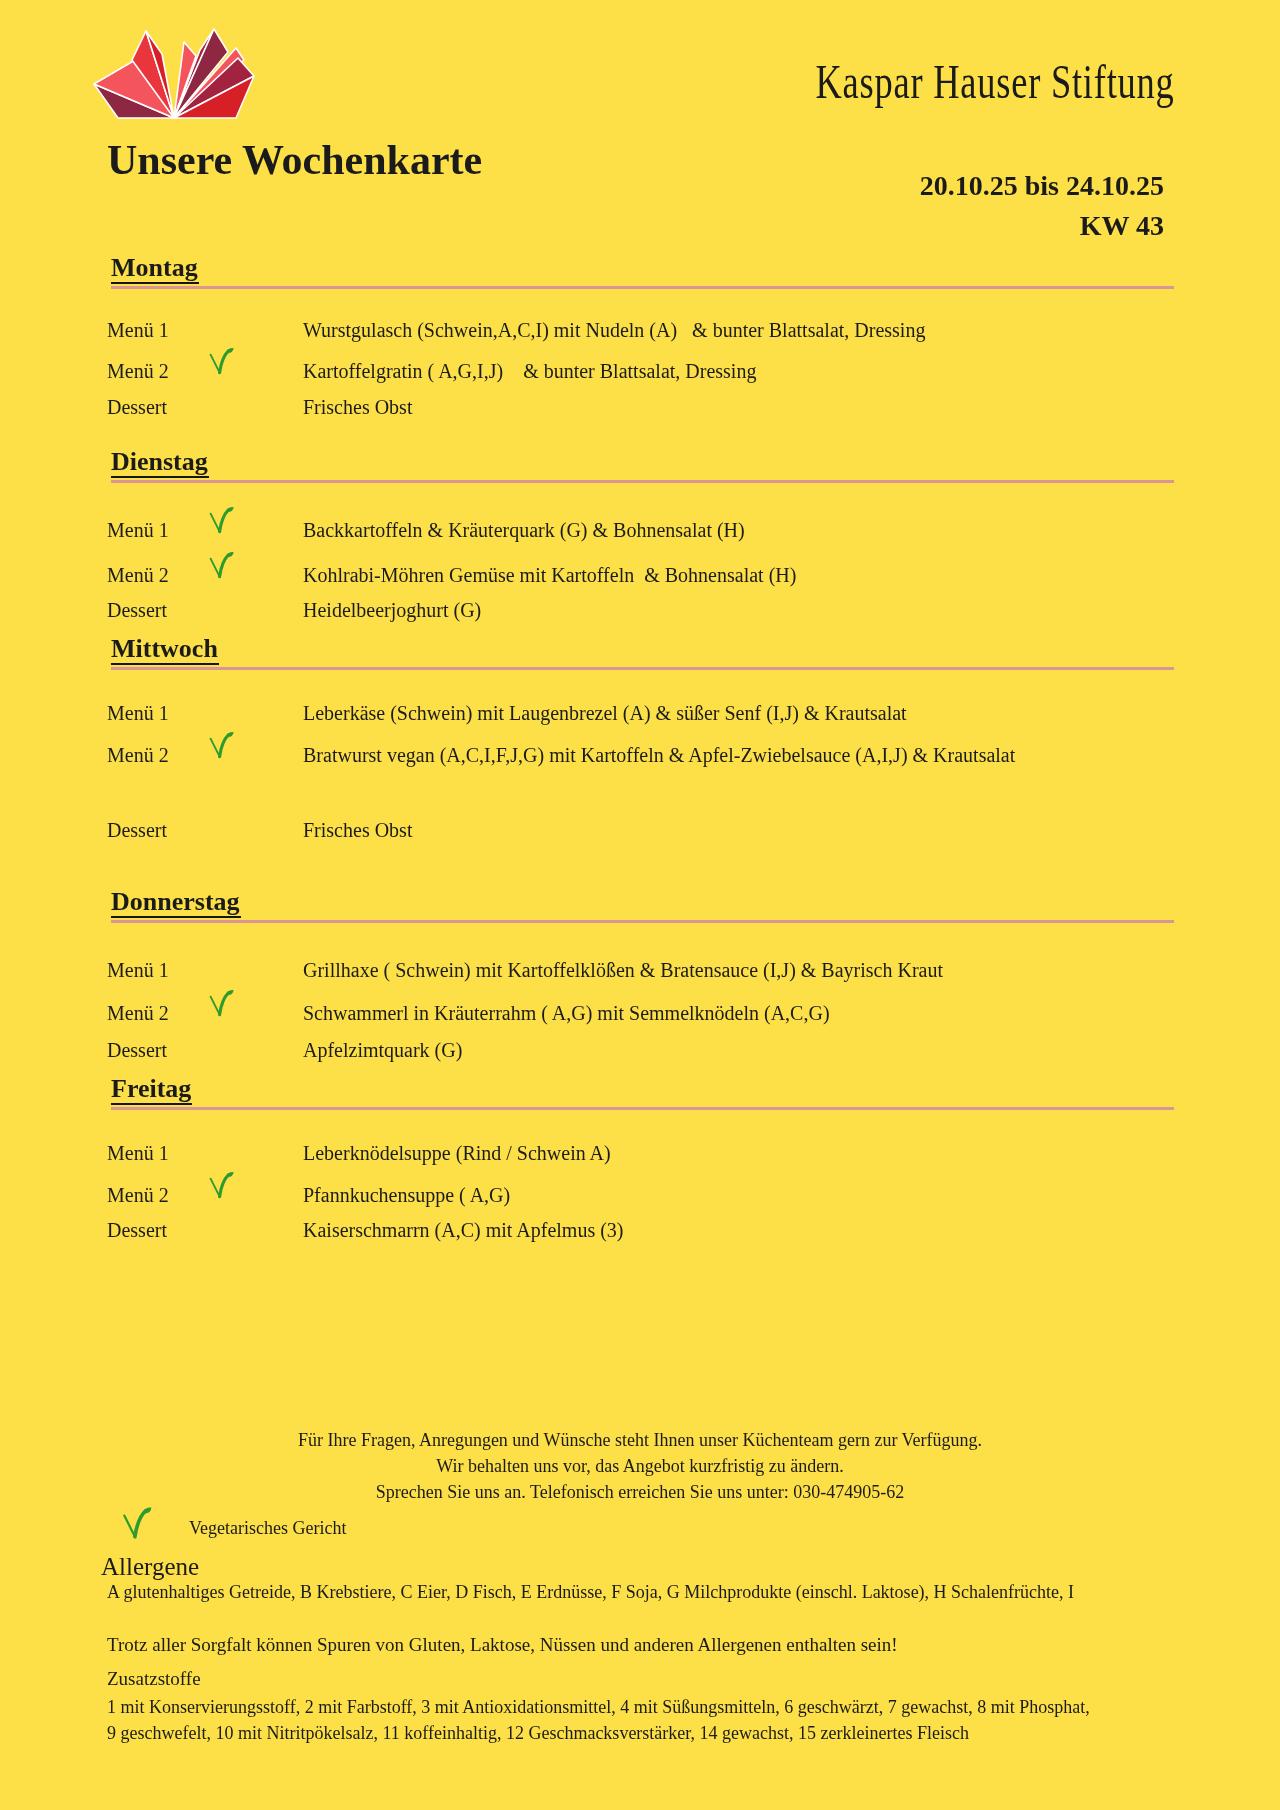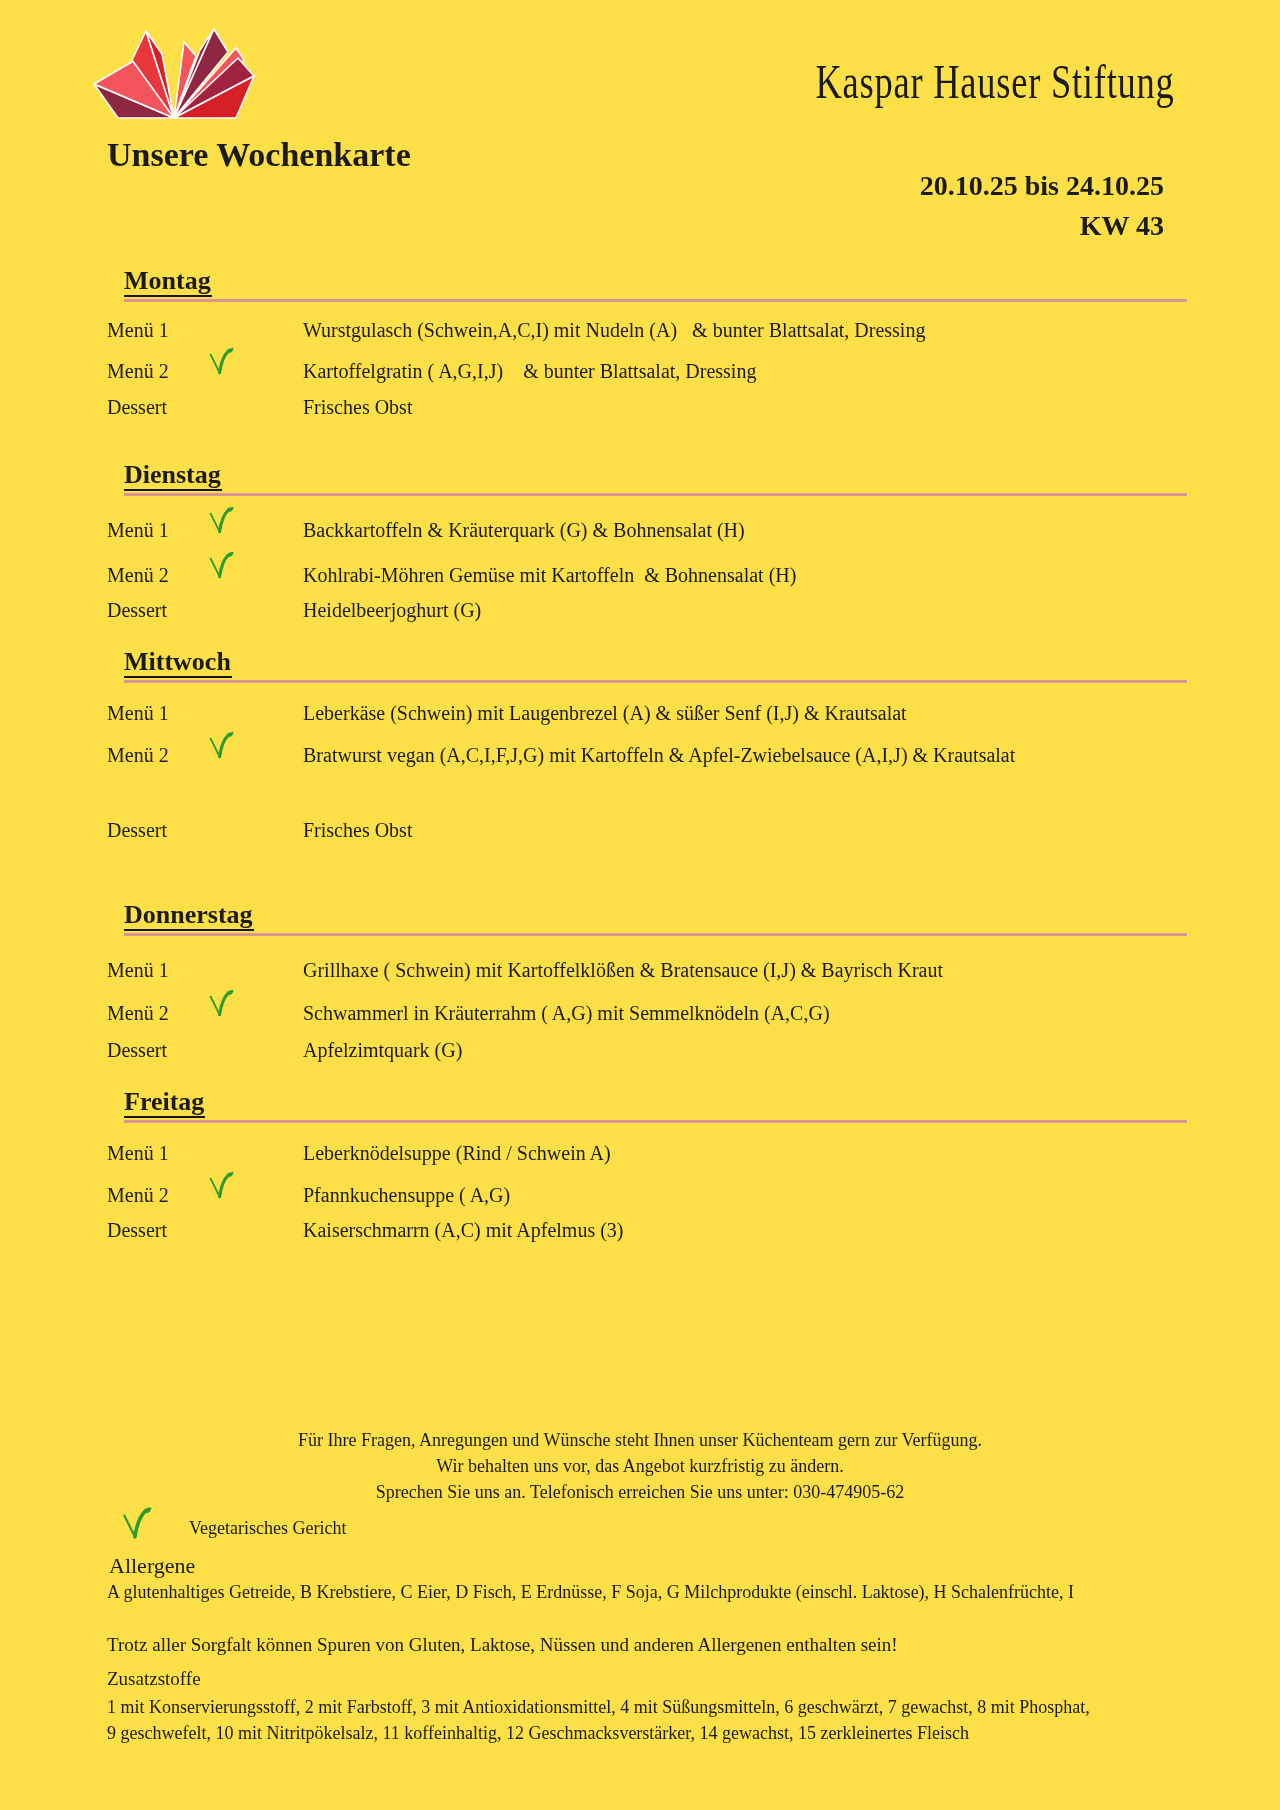--- a/index.html
+++ b/index.html
@@ -12,43 +12,43 @@
   .lg-maroon{fill:var(--logo-maroon);}
   .lg-salmon{fill:var(--logo-salmon);}
   .lg-red{fill:var(--logo-red);}
   .lg-red2{fill:var(--logo-red2);}
   .lg-crimson{fill:var(--logo-crimson);}
   .logo polygon{stroke:#fff;stroke-width:1.6;stroke-linejoin:round;}
   .brand{
     position:absolute;top:54px;right:105px;font-size:48px;font-weight:400;
     letter-spacing:1px;transform:scaleX(0.76);transform-origin:100% 50%;white-space:nowrap;
   }
-  .page-title{position:absolute;left:107px;top:136px;font-size:34px;font-weight:700;}
+  .page-title{position:absolute;left:107px;top:136px;font-size:42px;font-weight:700;}
   .date-range{position:absolute;right:116px;top:170px;font-size:28px;font-weight:700;}
   .week-no{position:absolute;right:116px;top:210px;font-size:28px;font-weight:700;}
   
   #days{position:absolute;left:0;top:0;width:1280px;height:1810px;}
   .day{position:static;}
   .day-heading{
-    position:absolute;left:107px;width:1063px;margin:17px;height:31px;line-height:26px;
+    position:absolute;left:107px;width:1063px;margin:4px;height:31px;line-height:26px;
     font-size:26px;font-weight:700;border-bottom:3px solid var(--rule,#d99694);
   }
   .day-name{display:inline-block;border-bottom:2.5px solid #161616;padding:0 1px 1px 0;}
   .menu-row{position:absolute;left:107px;width:1120px;height:28px;line-height:26px;font-size:20px;}
   .row-label{position:absolute;left:0;top:0;white-space:pre;}
   .row-text{position:absolute;left:196px;top:0;white-space:pre;}
   .v-badge{position:absolute;left:100px;top:-12px;width:27px;height:30px;}
   .v-badge svg,.legend-icon svg{display:block;width:100%;height:100%;}
   
   .notes{position:absolute;left:85px;top:1427px;width:1110px;text-align:center;font-size:18px;line-height:26px;}
   .note-line{margin:0;}
   .legend{position:absolute;left:120px;top:1506px;height:36px;}
   .legend-icon{position:absolute;left:0;top:0;width:32px;height:34px;}
   .legend-label{position:absolute;left:45px;top:12px;font-size:18px;white-space:nowrap;margin-left:24px;}
-  .allergens-title{position:absolute;left:109px;top:1553px;font-size:22px;}
+  .allergens-title{position:absolute;left:101px;top:1553px;font-size:25px;}
   .allergen-line1{position:absolute;left:107px;top:1582px;font-size:18px;white-space:nowrap;}
   .allergen-line2{position:absolute;left:107px;top:1608px;font-size:18px;white-space:nowrap;}
   .allergen-warning{position:absolute;left:107px;top:1634px;font-size:19px;white-space:nowrap;}
   .additives-title{position:absolute;left:107px;top:1668px;font-size:19px;}
   .additive-line1{position:absolute;left:107px;top:1697px;font-size:18px;white-space:nowrap;}
   .additive-line2{position:absolute;left:107px;top:1723px;font-size:18px;white-space:nowrap;}
   .v-stroke{stroke:var(--veg,#2e9b2e);fill:none;stroke-linecap:round;}
   .v-leaf{fill:var(--veg,#2e9b2e);}
 </style>
 </head>

